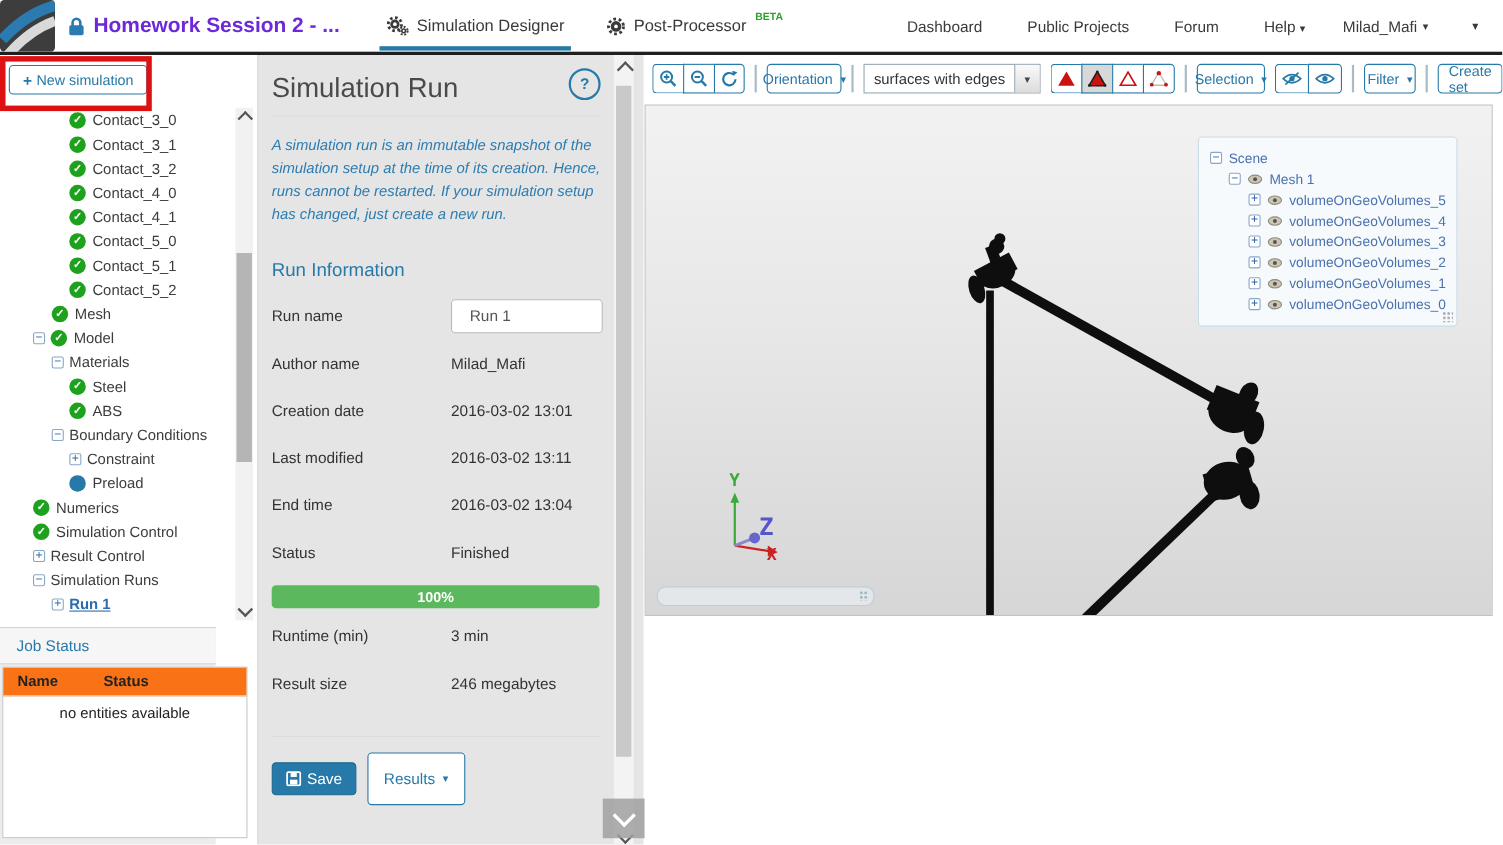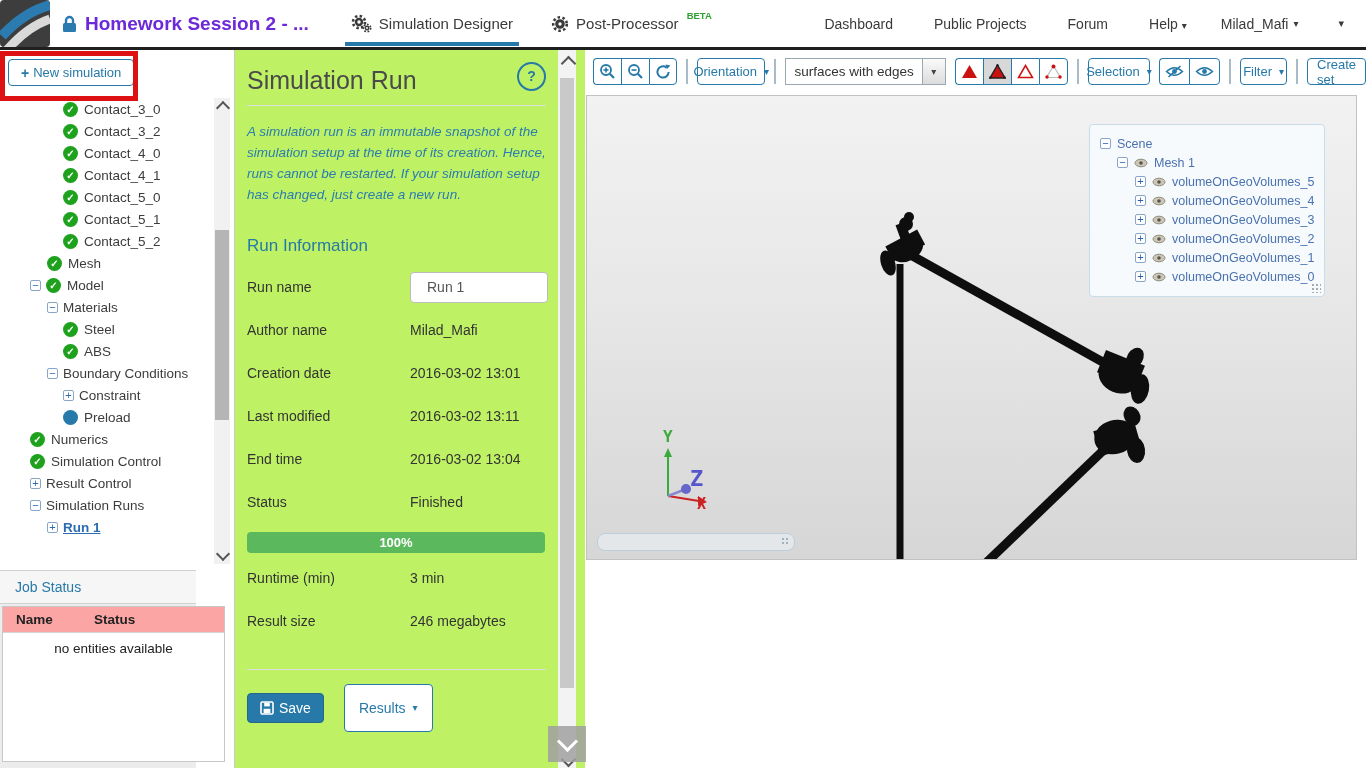--- a/index.html
+++ b/index.html
@@ -42,41 +42,41 @@
 
   .side-scroll{position:absolute;right:4px;top:48px;width:16px;height:466px;background:#f1f1f1;}
   .sb-arrow{position:absolute;left:4px;width:8px;height:8px;}
   .sb-arrow.up{top:5px;border-left:2px solid #555;border-top:2px solid #555;transform:rotate(45deg);}
   .sb-arrow.down{bottom:5px;border-right:2px solid #555;border-bottom:2px solid #555;transform:rotate(45deg);}
   .side-thumb{position:absolute;left:1px;top:132px;width:14px;height:190px;background:#b5b5b5;}
 
   .job-status{position:absolute;left:0;top:520px;width:196px;height:198px;background:#ececec;}
   .job-header{height:32px;background:#f6f6f6;border-top:1px solid #d2d2d2;border-bottom:1px solid #d2d2d2;display:flex;align-items:center;padding-left:15px;color:#2679a8;font-size:14px;}
   .job-box{position:absolute;left:2px;top:36px;width:223px;height:156px;background:#fff;border:1px solid #c8c8c8;box-sizing:border-box;}
-  .job-cols{height:25px;background:#fca5a5;border-bottom:1px solid #d5d5d5;display:flex;align-items:center;font-size:13.5px;font-weight:bold;color:#222;}
+  .job-cols{height:25px;background:#f97316;border-bottom:1px solid #d5d5d5;display:flex;align-items:center;font-size:13.5px;font-weight:bold;color:#222;}
   .job-col-name{padding-left:13px;width:78px;}
   .job-empty{text-align:center;margin-top:8px;font-size:13.5px;color:#222;}
 
   
-  .panel{position:absolute;left:235px;top:50px;width:350px;height:718px;background:#bef264;z-index:5;}
+  .panel{position:absolute;left:235px;top:50px;width:350px;height:718px;background:#e5e5e5;z-index:5;}
   .panel-content{padding:12px 0 0 12px;width:299px;}
   .panel-title-row{display:flex;align-items:flex-start;justify-content:space-between;}
   .panel-title{font-size:25px;color:#4a4a4a;font-weight:normal;margin:4px 0 0 0;}
   .help-circle{width:25px;height:25px;border:2px solid #2679a8;border-radius:50%;color:#2679a8;font-size:14px;font-weight:bold;text-align:center;line-height:25px;cursor:pointer;flex:0 0 25px;}
   .panel-divider{border:none;border-top:1px solid #ddd;margin:10px 0 16px 0;}
   .panel-desc{color:#2b7cb0;font-style:italic;font-size:13.5px;line-height:1.55;margin:0;}
   .section-title{color:#2679a8;font-size:17px;font-weight:normal;margin:30px 0 10px 0;}
   .field-row{display:flex;align-items:center;min-height:43px;font-size:14px;color:#333;}
   .field-label{width:163px;flex:0 0 163px;}
   .field-value{color:#333;}
   .run-name-input{width:120px;height:29px;border:1px solid #bbb;border-radius:4px;font-size:14px;color:#555;padding:0 0 0 16px;font-family:"Liberation Sans",sans-serif;outline:none;}
   .progress-track{width:298px;height:21px;border-radius:4px;background:#5cb85c;margin:8px 0 4px 0;position:relative;overflow:hidden;}
   .progress-label{position:relative;color:#fff;font-size:13px;font-weight:bold;text-align:center;line-height:21px;}
   .panel-divider2{border:none;border-top:1px solid #ddd;margin:26px 0 14px 0;}
-  .btn-row{display:flex;align-items:center;gap:20px;}
+  .btn-row{display:flex;align-items:center;gap:10px;}
   .save-btn{height:30px;padding:0 12px;background:#2679a8;border:1px solid #21688f;border-radius:4px;color:#fff;font-size:14px;display:inline-flex;align-items:center;gap:5px;cursor:pointer;}
   .results-btn{height:48px;padding:0 14px;background:#fff;border:1px solid #2679a8;border-radius:4px;color:#2679a8;font-size:14px;display:inline-flex;align-items:center;gap:7px;cursor:pointer;}
 
   .mid-scroll{position:absolute;left:323px;top:0;width:18px;height:718px;background:#f3f3f3;}
   .mid-thumb{position:absolute;left:2px;top:28px;width:14px;height:610px;background:#c9c9c9;}
   .scroll-overlay{position:absolute;left:313px;top:676px;width:38px;height:36px;background:rgba(160,160,160,.85);display:flex;align-items:center;justify-content:center;cursor:pointer;z-index:8;}
   .scroll-overlay .chev{width:12px;height:12px;border-right:3px solid #fff;border-bottom:3px solid #fff;transform:rotate(45deg);margin-top:-6px;}
   .mid-down{position:absolute;left:328px;top:704px;width:9px;height:9px;border-right:2px solid #555;border-bottom:2px solid #555;transform:rotate(45deg);}
   .mid-up{position:absolute;left:328px;top:8px;width:9px;height:9px;border-left:2px solid #555;border-top:2px solid #555;transform:rotate(45deg);}
 
@@ -178,20 +178,25 @@
     <div class="annotation-box"></div>
 
     <div class="tree">
 
         <div class="tree-item" data-pre="none" data-icon="check" data-indent="3">
 
           <span class="tico"></span>
           <span class="tlabel">Contact_3_0</span>
         </div>
 
+        <div class="tree-item" data-pre="none" data-icon="check" data-indent="3">
+
+          <span class="tico"></span>
+          <span class="tlabel">Contact_3_1</span>
+        </div>
 
         <div class="tree-item" data-pre="none" data-icon="check" data-indent="3">
 
           <span class="tico"></span>
           <span class="tlabel">Contact_3_2</span>
         </div>
 
         <div class="tree-item" data-pre="none" data-icon="check" data-indent="3">
 
           <span class="tico"></span>

